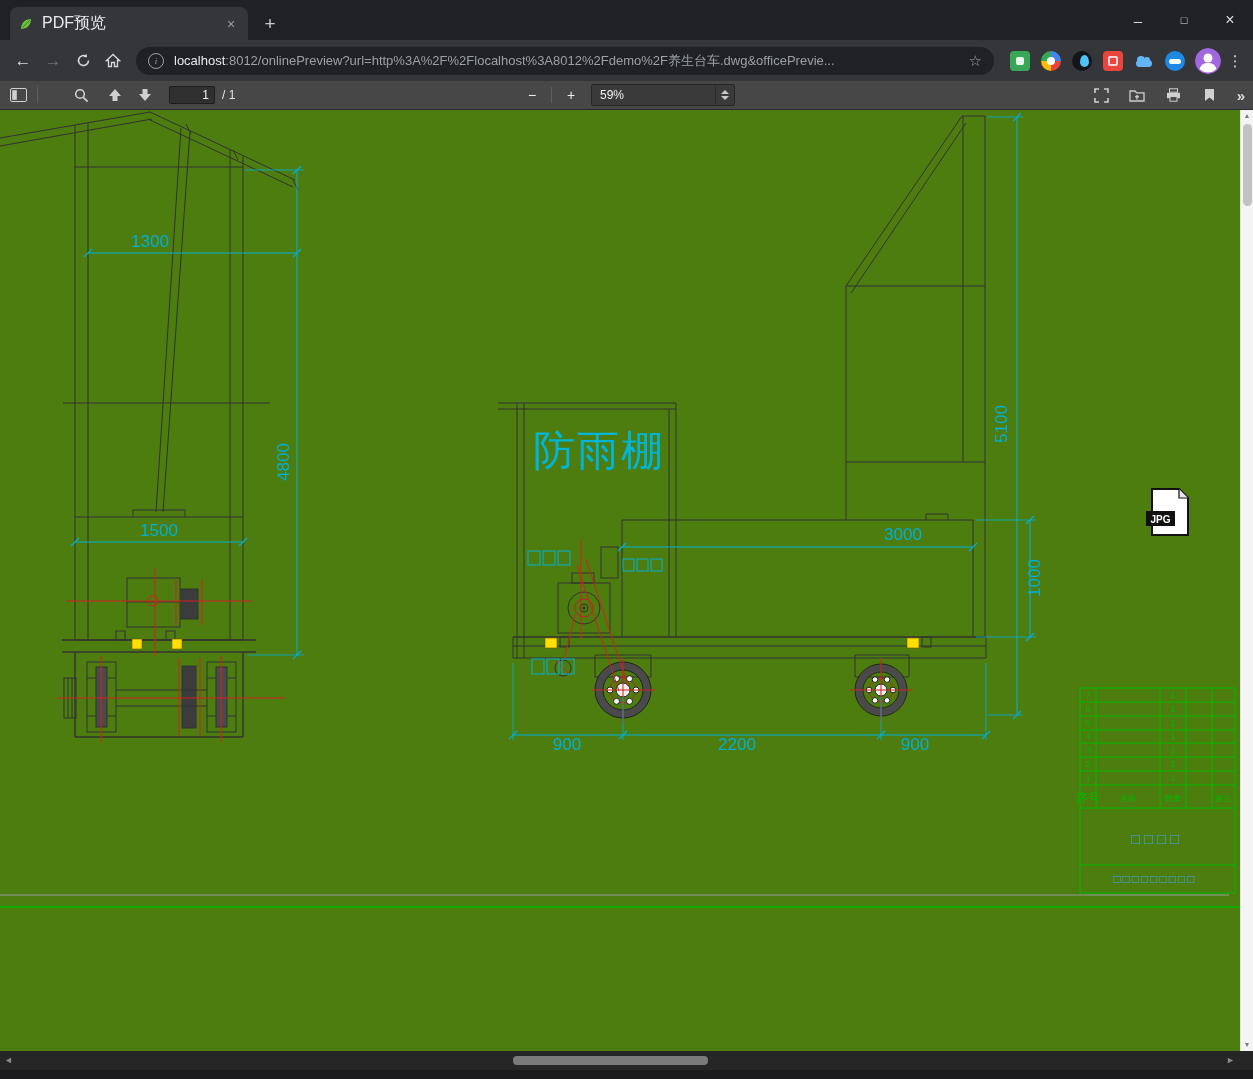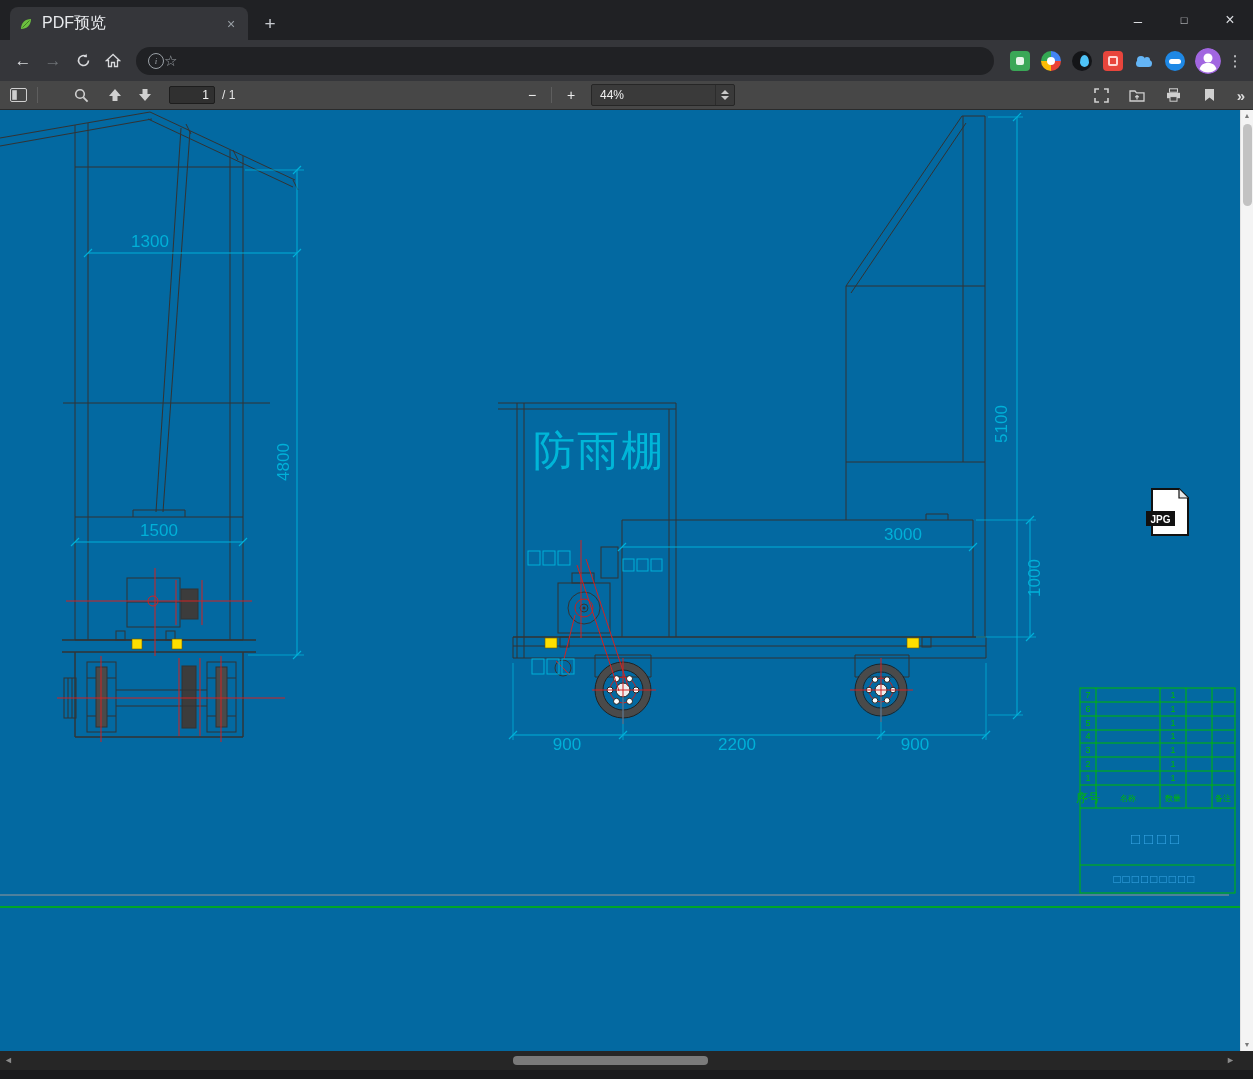--- a/index.html
+++ b/index.html
@@ -61,21 +61,21 @@
   .zoomtxt{color:#efefef;font-size:14px;width:20px;text-align:center;}
   .zoomsel{width:142px;height:20px;background:#3a3a3a;border:1px solid #262626;border-radius:2px;
            display:flex;align-items:center;margin-left:8px;}
   .zoomval{flex:1;color:#f0f0f0;font-size:12px;padding-left:8px;}
   .spinner{width:18px;height:100%;border-left:1px solid #2c2c2c;display:flex;flex-direction:column;align-items:center;justify-content:center;gap:2px;}
   .tri-up{width:0;height:0;border-left:4px solid transparent;border-right:4px solid transparent;border-bottom:4px solid #c9c9c9;}
   .tri-dn{width:0;height:0;border-left:4px solid transparent;border-right:4px solid transparent;border-top:4px solid #c9c9c9;}
   .more{color:#dddddd;font-size:15px;font-weight:bold;width:16px;text-align:center;}
 
   
-  .content{position:absolute;top:110px;left:0;width:1253px;height:941px;background:#0369a1;overflow:hidden;}
+  .content{position:absolute;top:110px;left:0;width:1253px;height:941px;background:#4d7c0f;overflow:hidden;}
   .vscroll{position:absolute;right:0;top:0;width:13px;height:941px;background:#f4f4f4;border-left:1px solid #e2e2e2;box-sizing:border-box;}
   .vthumb{position:absolute;left:2px;top:14px;width:9px;height:82px;background:#c2c2c2;border-radius:5px;}
   .varrow{position:absolute;left:0;width:12px;text-align:center;color:#7a7a7a;font-size:7px;}
   .hscroll{position:absolute;top:1051px;left:0;width:1253px;height:19px;background:#262626;}
   .hthumb{position:absolute;left:513px;top:5px;width:195px;height:9px;background:#7a7a7a;border-radius:4px;}
   .harrow{position:absolute;top:4px;color:#8a8a8a;font-size:9px;}
   .bottomstrip{position:absolute;top:1070px;left:0;width:1253px;height:9px;background:#1b1b1d;}
 
   
   .dim{fill:#00b0d8;font-size:17px;font-family:"Liberation Sans",sans-serif;}
@@ -116,20 +116,21 @@
           <path d="M10.5 0.8 L10.9 4.3 L7.4 3.9 Z" fill="#d8d9dc"></path>
         </svg>
     </div>
     <div class="navbtn">
       <svg width="16" height="15" viewBox="0 0 16 15">
           <path d="M8 1.5 L1.5 7.5 H3.5 V13.5 H6.5 V9.5 H9.5 V13.5 H12.5 V7.5 H14.5 Z" stroke="#d8d9dc" stroke-width="1.3" fill="none"></path>
         </svg>
     </div>
     <div class="urlpill">
       <span class="info-ic">i</span>
+      <span class="urltext"><span class="host">localhost</span><span>:8012/onlinePreview?url=http%3A%2F%2Flocalhost%3A8012%2Fdemo%2F养生台车.dwg&amp;officePrevie...</span></span>
       <span class="star">☆</span>
     </div>
     <div class="extrow">
       <div class="ext ext1"></div>
       <div class="ext ext2"></div>
       <div class="ext ext3"></div>
       <div class="ext ext4"></div>
       <div class="ext ext5">
           <div class="cloud"></div>
         </div>
@@ -175,21 +176,21 @@
     </div>
     <div class="pb-center">
       <div class="tbtn">
           <span class="zoomtxt">−</span>
         </div>
       <div class="sep"></div>
       <div class="tbtn">
           <span class="zoomtxt">+</span>
         </div>
       <div class="zoomsel">
-        <span class="zoomval">44%</span>
+        <span class="zoomval">59%</span>
         <span class="spinner">
             <span class="tri-up"></span>
             <span class="tri-dn"></span>
           </span>
       </div>
     </div>
     <div class="pb-right">
       <div class="tbtn">
         <svg width="15" height="15" viewBox="0 0 15 15">
             <path d="M1 5 V1 H5 M10 1 H14 V5 M14 10 V14 H10 M5 14 H1 V10" stroke="#d0d0d0" stroke-width="1.6" fill="none"></path>

